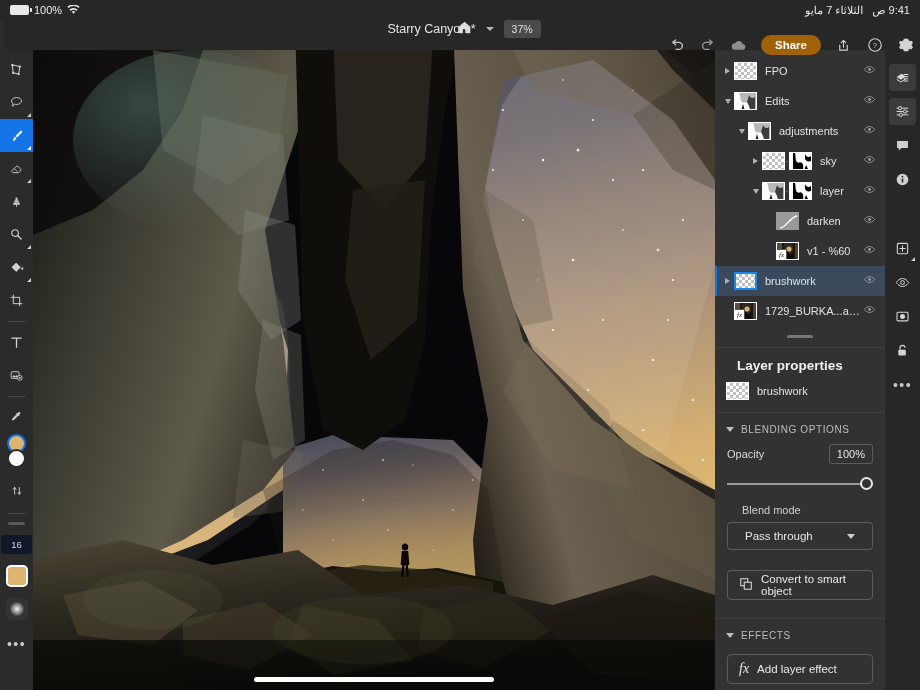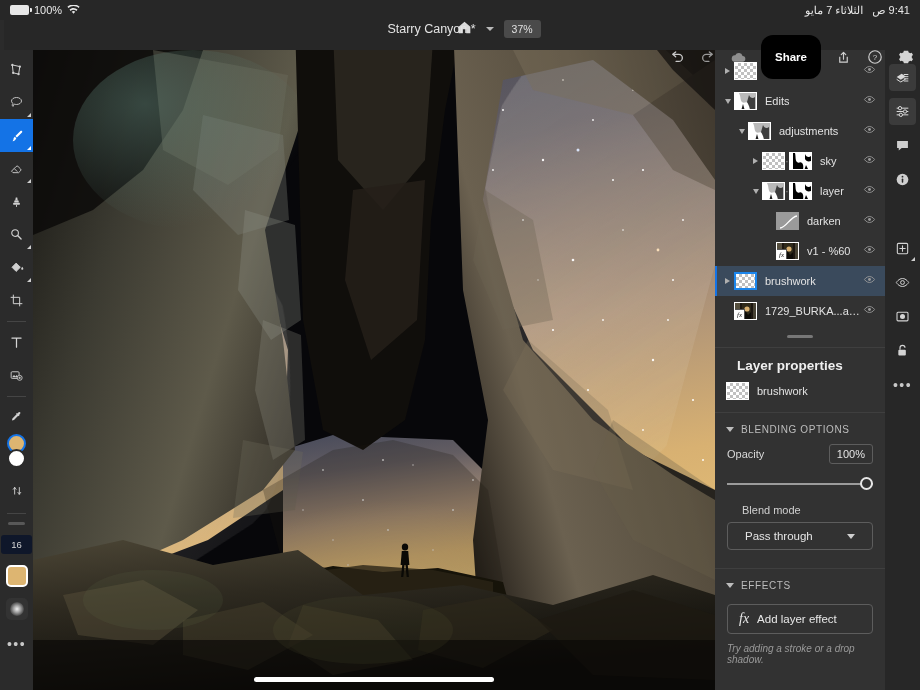--- a/index.html
+++ b/index.html
@@ -38,22 +38,22 @@
   }
   .doc-title { color: #e4e4e4; font-size: 12.5px; }
   .caret-dn { width: 0; height: 0; border-left: 4px solid transparent; border-right: 4px solid transparent;
     border-top: 4px solid #b9b9b9; }
   .zoom-chip {
     background: #4a4a4a; color: #e0e0e0; font-size: 10.5px;
     border-radius: 3px; padding: 3px 8px; min-width: 36px; text-align: center;
   }
   .tb-right { margin-left: auto; display: flex; align-items: center; gap: 14px; padding-right: 10px; }
   .share-btn {
-    background: #000000; color: #fff; font-size: 11.5px; font-weight: bold;
-    border-radius: 12px; padding: 16px 14px; border: none;
+    background: #a16207; color: #fff; font-size: 11.5px; font-weight: bold;
+    border-radius: 12px; padding: 4px 14px; border: none;
   }
   .tb-ico { width: 17px; height: 17px; display:flex; align-items:center; justify-content:center; }
 
   
   #leftrail {
     position: absolute; top: 20px; left: 0; width: 33px; height: 670px;
     background: #2b2b2b; z-index: 30;
     display: flex; flex-direction: column; align-items: center;
   }
   .tool {
@@ -718,20 +718,29 @@
     </div>
     <div class="slider-wrap">
       <span class="slider-track"></span>
       <span class="slider-knob" style="right: 0%;"></span>
     </div>
     <div class="field-lbl">Blend mode</div>
     <div class="select-box">
       <span>Pass through</span>
       <span class="chev2"></span>
     </div>
+    <div class="btn-wide" style="margin-top:20px;">
+      <span>
+        <svg viewBox="0 0 16 16" width="14" height="14">
+            <rect x="2" y="2" width="8" height="8" stroke="#dcdcdc" stroke-width="1.2" fill="none"></rect>
+            <rect x="6" y="6" width="8" height="8" stroke="#dcdcdc" stroke-width="1.2" fill="#323232"></rect>
+          </svg>
+      </span>
+      <span>Convert to smart object</span>
+    </div>
     <div class="panel-div" style="margin-top:18px;"></div>
     <div class="sect-h">
       <span class="chev"></span>
       <span>EFFECTS</span>
     </div>
     <div class="btn-wide" style="margin-top:4px;">
       <span style="font-family:'Liberation Serif',serif;font-style:italic;color:#e8e8e8;font-size:14px;">fx</span>
       <span>Add layer effect</span>
     </div>
     <div class="hint">Try adding a stroke or a drop shadow.</div>

